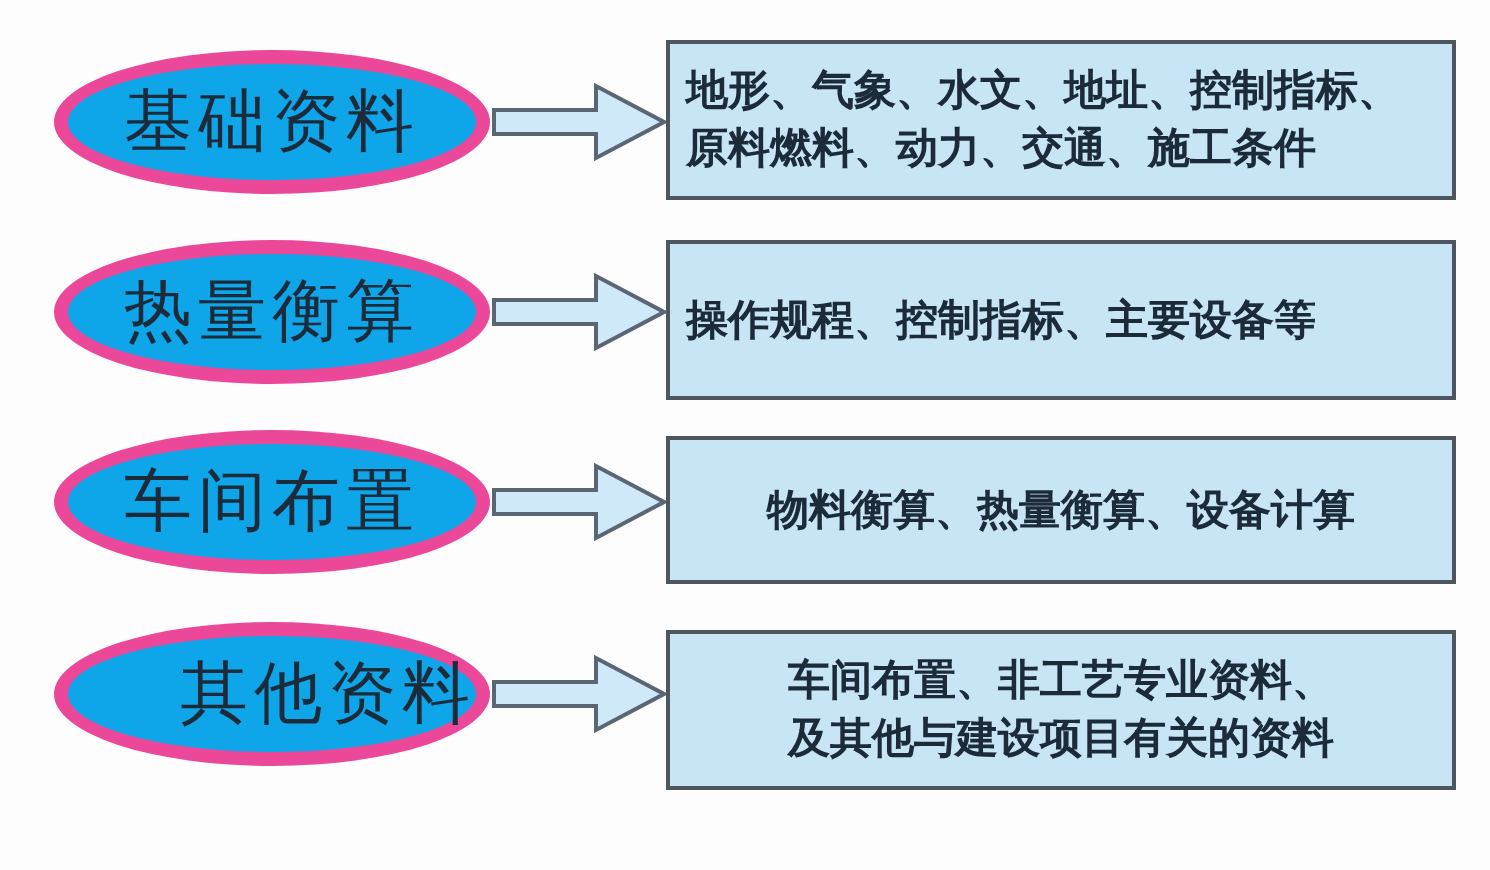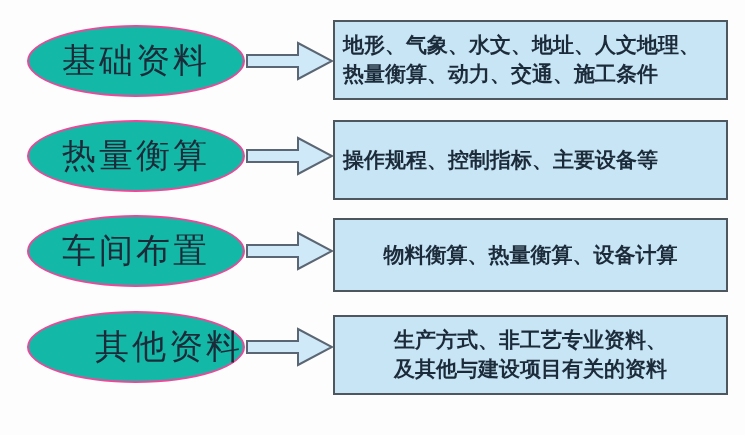--- a/index.html
+++ b/index.html
@@ -9,22 +9,22 @@
     height: 435px;
     background: #fdfdfd;
     overflow: hidden;
     font-family: "Liberation Serif", serif;
   }
   .ellipse {
     position: absolute;
     left: 27px;
     width: 218px;
     height: 72px;
-    background: #14b8a6;
-    border: 2px solid #ec4899;
+    background: #0ea5e9;
+    border: 7px solid #ec4899;
     border-radius: 50%;
     box-sizing: border-box;
     display: flex;
     align-items: center;
     justify-content: center;
   }
   .ellipse span {
     font-size: 34px;
     color: #1c2b3a;
     letter-spacing: 3px;
@@ -70,22 +70,22 @@
 
 <div class="canvas">
 
   <div class="ellipse e1">
     <span>基础资料</span>
   </div>
   <svg class="arrow a1" viewBox="0 0 88 40">
     <polygon points="1,14 52,14 52,2 86,20 52,38 52,26 1,26" fill="#d0e9f8" stroke="#5a6673" stroke-width="2"></polygon>
   </svg>
   <div class="rect b1 align-left">
-    <div class="line">地形、气象、水文、地址、人文地理、</div>
-    <div class="line">热量衡算、动力、交通、施工条件</div>
+    <div class="line">地形、气象、水文、地址、控制指标、</div>
+    <div class="line">原料燃料、动力、交通、施工条件</div>
   </div>
 
   <div class="ellipse e2">
     <span>热量衡算</span>
   </div>
   <svg class="arrow a2" viewBox="0 0 88 40">
     <polygon points="1,14 52,14 52,2 86,20 52,38 52,26 1,26" fill="#d0e9f8" stroke="#5a6673" stroke-width="2"></polygon>
   </svg>
   <div class="rect b2 align-left">
     <div class="line">操作规程、控制指标、主要设备等</div>
@@ -101,17 +101,17 @@
     <div class="line">物料衡算、热量衡算、设备计算</div>
   </div>
 
   <div class="ellipse e4">
     <span>其他资料</span>
   </div>
   <svg class="arrow a4" viewBox="0 0 88 40">
     <polygon points="1,14 52,14 52,2 86,20 52,38 52,26 1,26" fill="#d0e9f8" stroke="#5a6673" stroke-width="2"></polygon>
   </svg>
   <div class="rect b4 align-center">
-    <div class="line">生产方式、非工艺专业资料、</div>
+    <div class="line">车间布置、非工艺专业资料、</div>
     <div class="line">及其他与建设项目有关的资料</div>
   </div>
 
 </div>
 
 </body></html>

